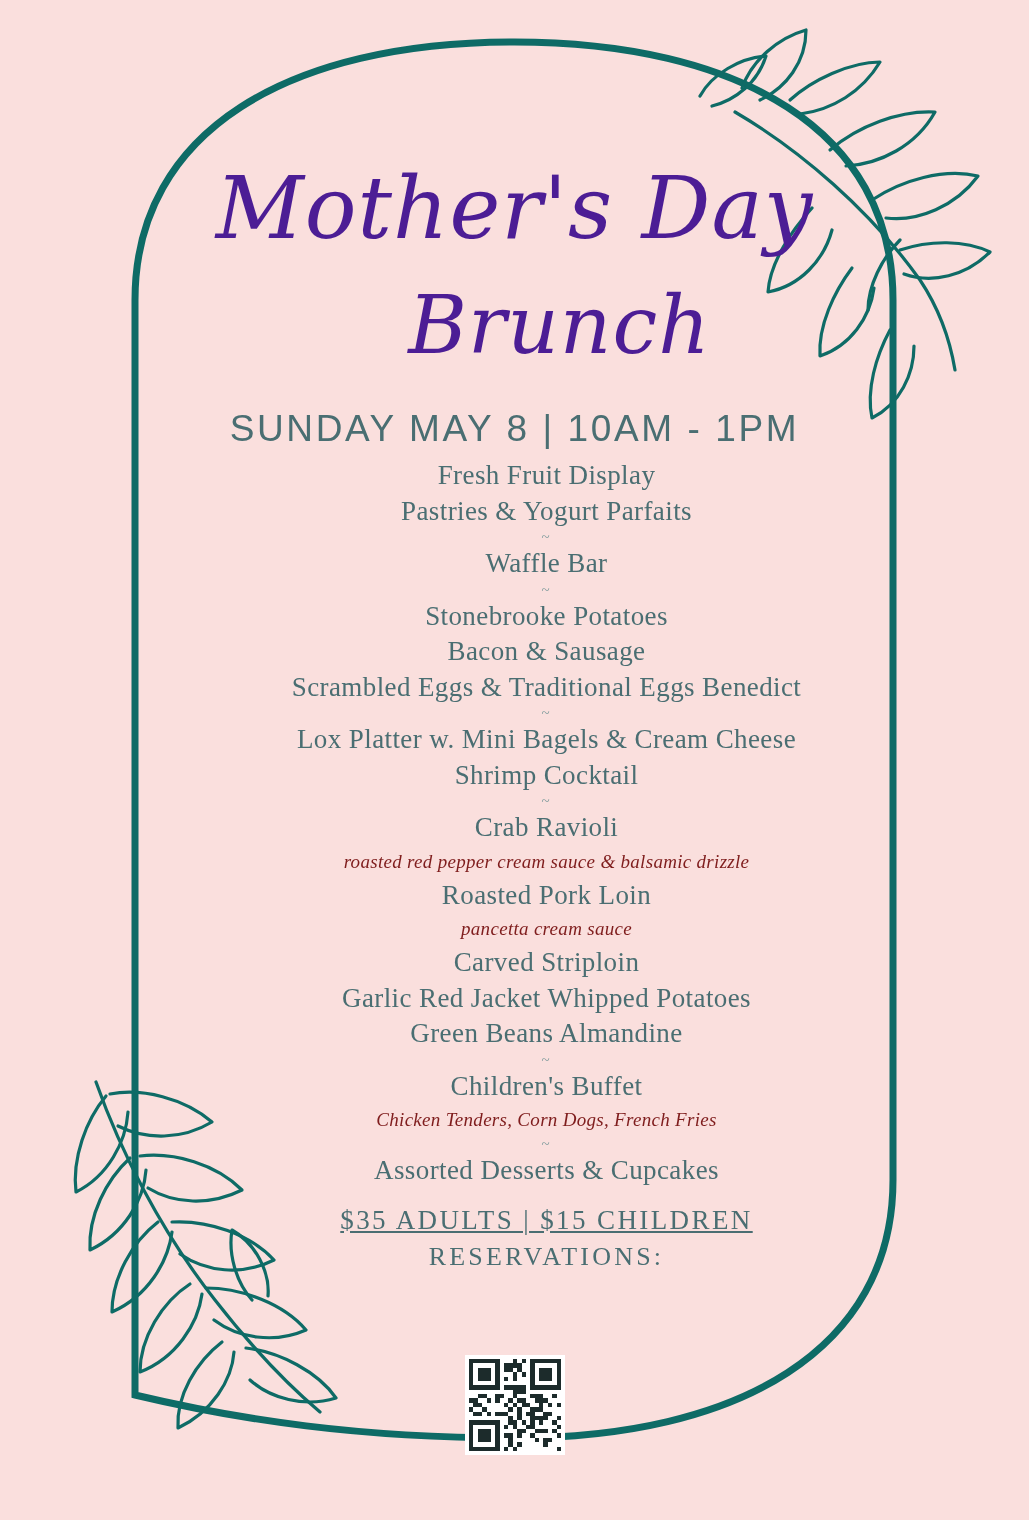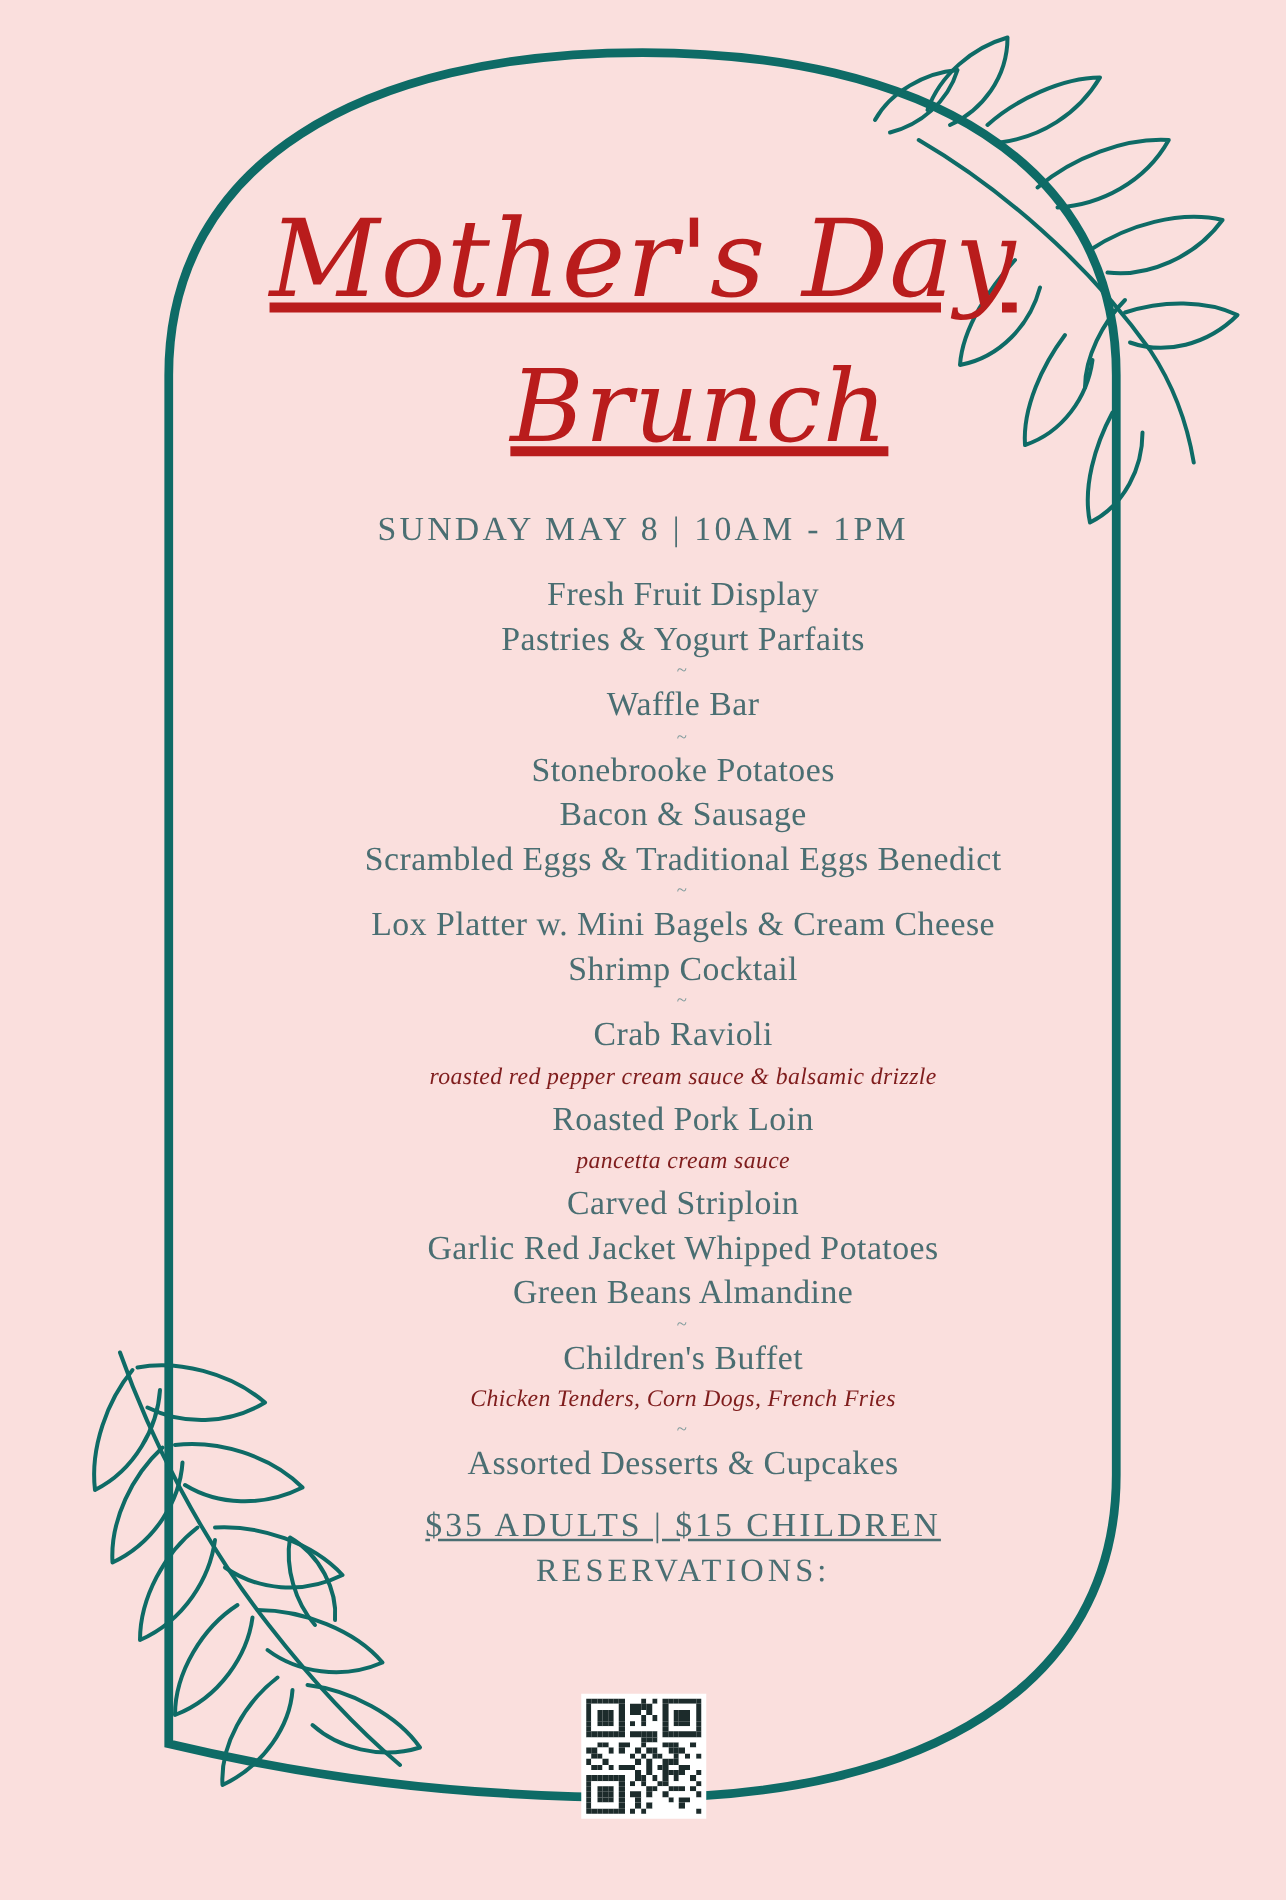--- a/index.html
+++ b/index.html
@@ -31,27 +31,26 @@
   }
   .content {
     position: absolute;
     top: 0;
     left: 0;
     width: 1029px;
     height: 1520px;
     text-align: center;
   }
   .title {
-    color: #b91c1c;
+    color: #4c1d95;
     font-family: "DejaVu Serif", serif;
     font-style: italic;
     font-weight: normal;
     letter-spacing: 1px;
     line-height: 0.95;
-    text-decoration: underline;
   }
   .title-line1 {
     position: absolute;
     top: 168px;
     left: 0;
     width: 1029px;
     font-size: 86px;
   }
   .title-line2 {
     position: absolute;
@@ -60,22 +59,22 @@
     width: 1029px;
     font-size: 80px;
     padding-left: 45px;
   }
   .subtitle {
     position: absolute;
     top: 408px;
     left: 0;
     width: 1029px;
     color: #4a6e72;
-    font-family: Liberation Serif, serif;
-    font-size: 27px;
+    font-family: Liberation Sans, sans-serif;
+    font-size: 37px;
     letter-spacing: 2.6px;
   }
   .menu {
     position: absolute;
     top: 458px;
     left: 0;
     width: 1029px;
     margin-left: 32px;
   }
   .menu-item {

